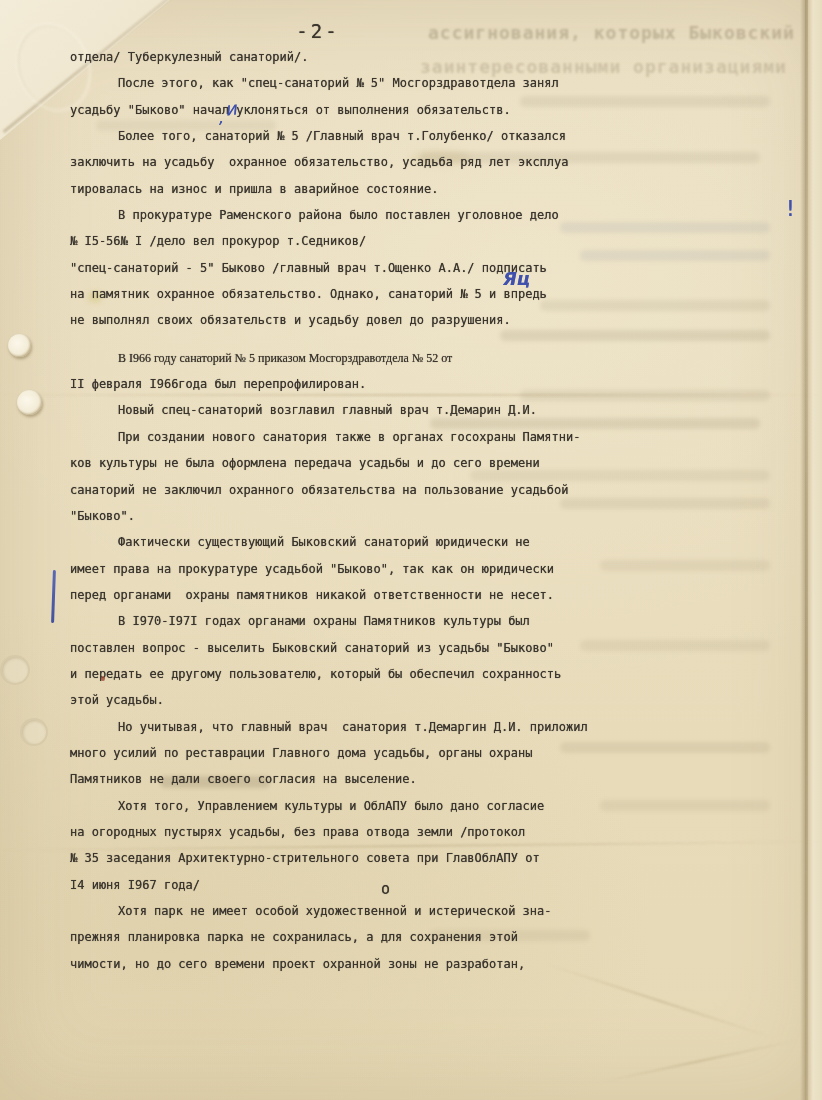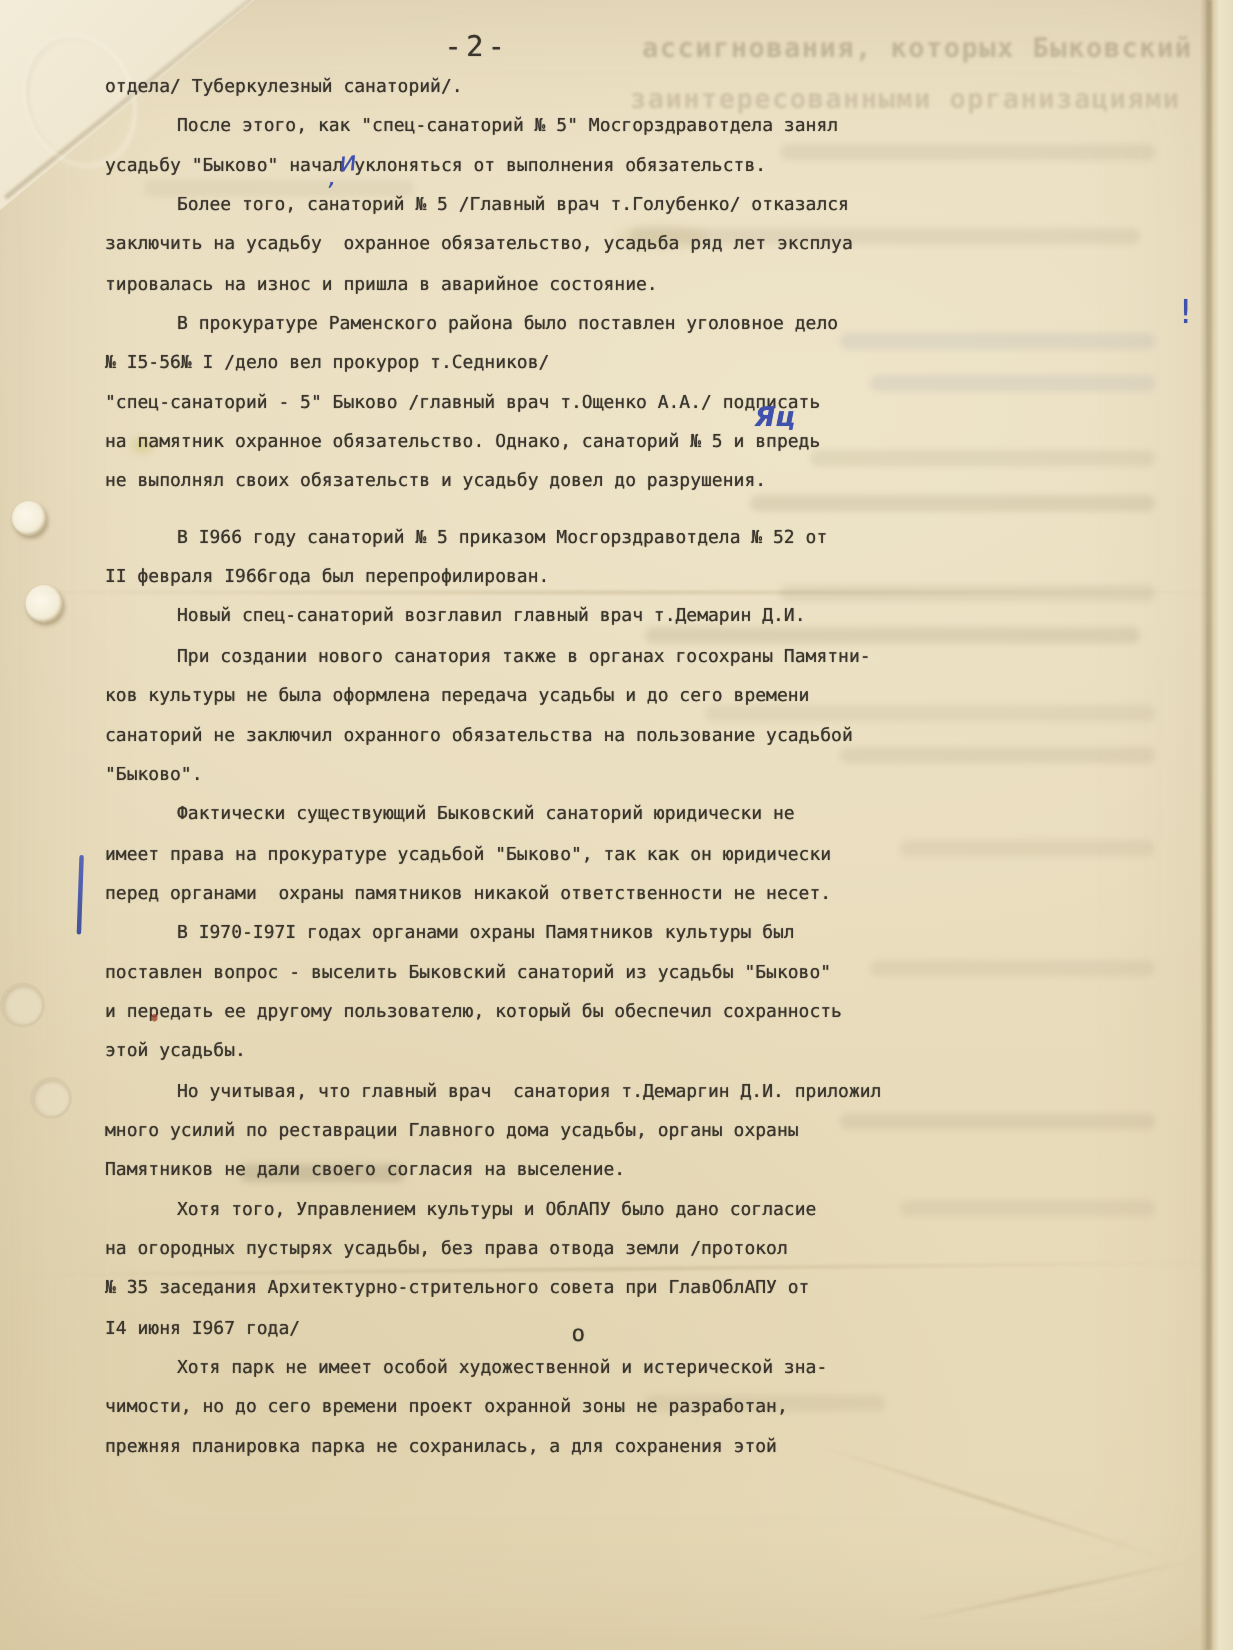--- a/index.html
+++ b/index.html
@@ -61,21 +61,21 @@
   
   .typed-lines{
     position:absolute;left:70px;top:44px;width:744px;
     color:#3a352d;font-size:12px;letter-spacing:0;
   }
   .line{
     height:26.35px;line-height:26.35px;white-space:pre;
     text-shadow:0 0 0.7px rgba(58,53,45,0.85);
   }
   .line.indent{padding-left:48px;}
-  .line.gap{margin-top:11px;}
+  .line.gap{margin-top:11px;font-family:Liberation Serif, serif;}
   .page-number{
     position:absolute;left:288px;top:20px;width:60px;text-align:center;
     color:#3a352d;font-size:19px;letter-spacing:3px;
     text-shadow:0 0 0.7px rgba(58,53,45,0.85);
   }
   
   .ghost{
     position:absolute;color:#8d7f63;font-size:18px;font-weight:bold;
     font-family:"DejaVu Sans Mono", monospace;white-space:pre;
     opacity:0.42;filter:blur(1.1px);letter-spacing:1px;
@@ -174,22 +174,22 @@
       <div class="line">и передать ее другому пользователю, который бы обеспечил сохранность</div>
       <div class="line">этой усадьбы.</div>
       <div class="line indent">Но учитывая, что главный врач  санатория т.Демаргин Д.И. приложил</div>
       <div class="line">много усилий по реставрации Главного дома усадьбы, органы охраны</div>
       <div class="line">Памятников не дали своего согласия на выселение.</div>
       <div class="line indent">Хотя того, Управлением культуры и ОблАПУ было дано согласие</div>
       <div class="line">на огородных пустырях усадьбы, без права отвода земли /протокол</div>
       <div class="line">№ 35 заседания Архитектурно-стрительного совета при ГлавОблАПУ от</div>
       <div class="line">I4 июня I967 года/</div>
       <div class="line indent">Хотя парк не имеет особой художественной и истерической зна-</div>
+      <div class="line">прежняя планировка парка не сохранилась, а для сохранения этой</div>
       <div class="line">чимости, но до сего времени проект охранной зоны не разработан,</div>
-      <div class="line">прежняя планировка парка не сохранилась, а для сохранения этой</div>
     </div>
 
   <span class="ink" style="left:226px;top:98px;font-size:18px;transform:rotate(-6deg);">и</span>
   <span class="ink" style="left:219px;top:108px;font-size:16px;">,</span>
   <span class="ink" style="left:503px;top:268px;font-size:18px;font-weight:bold;">Яц</span>
   <span class="ink" style="left:786px;top:196px;font-size:22px;font-style:normal;">!</span>
   <span class="typed-super" style="left:381px;top:880px;">о</span>
   <div class="ink-margin-line"></div>
   <div class="ink-dot"></div>
 

